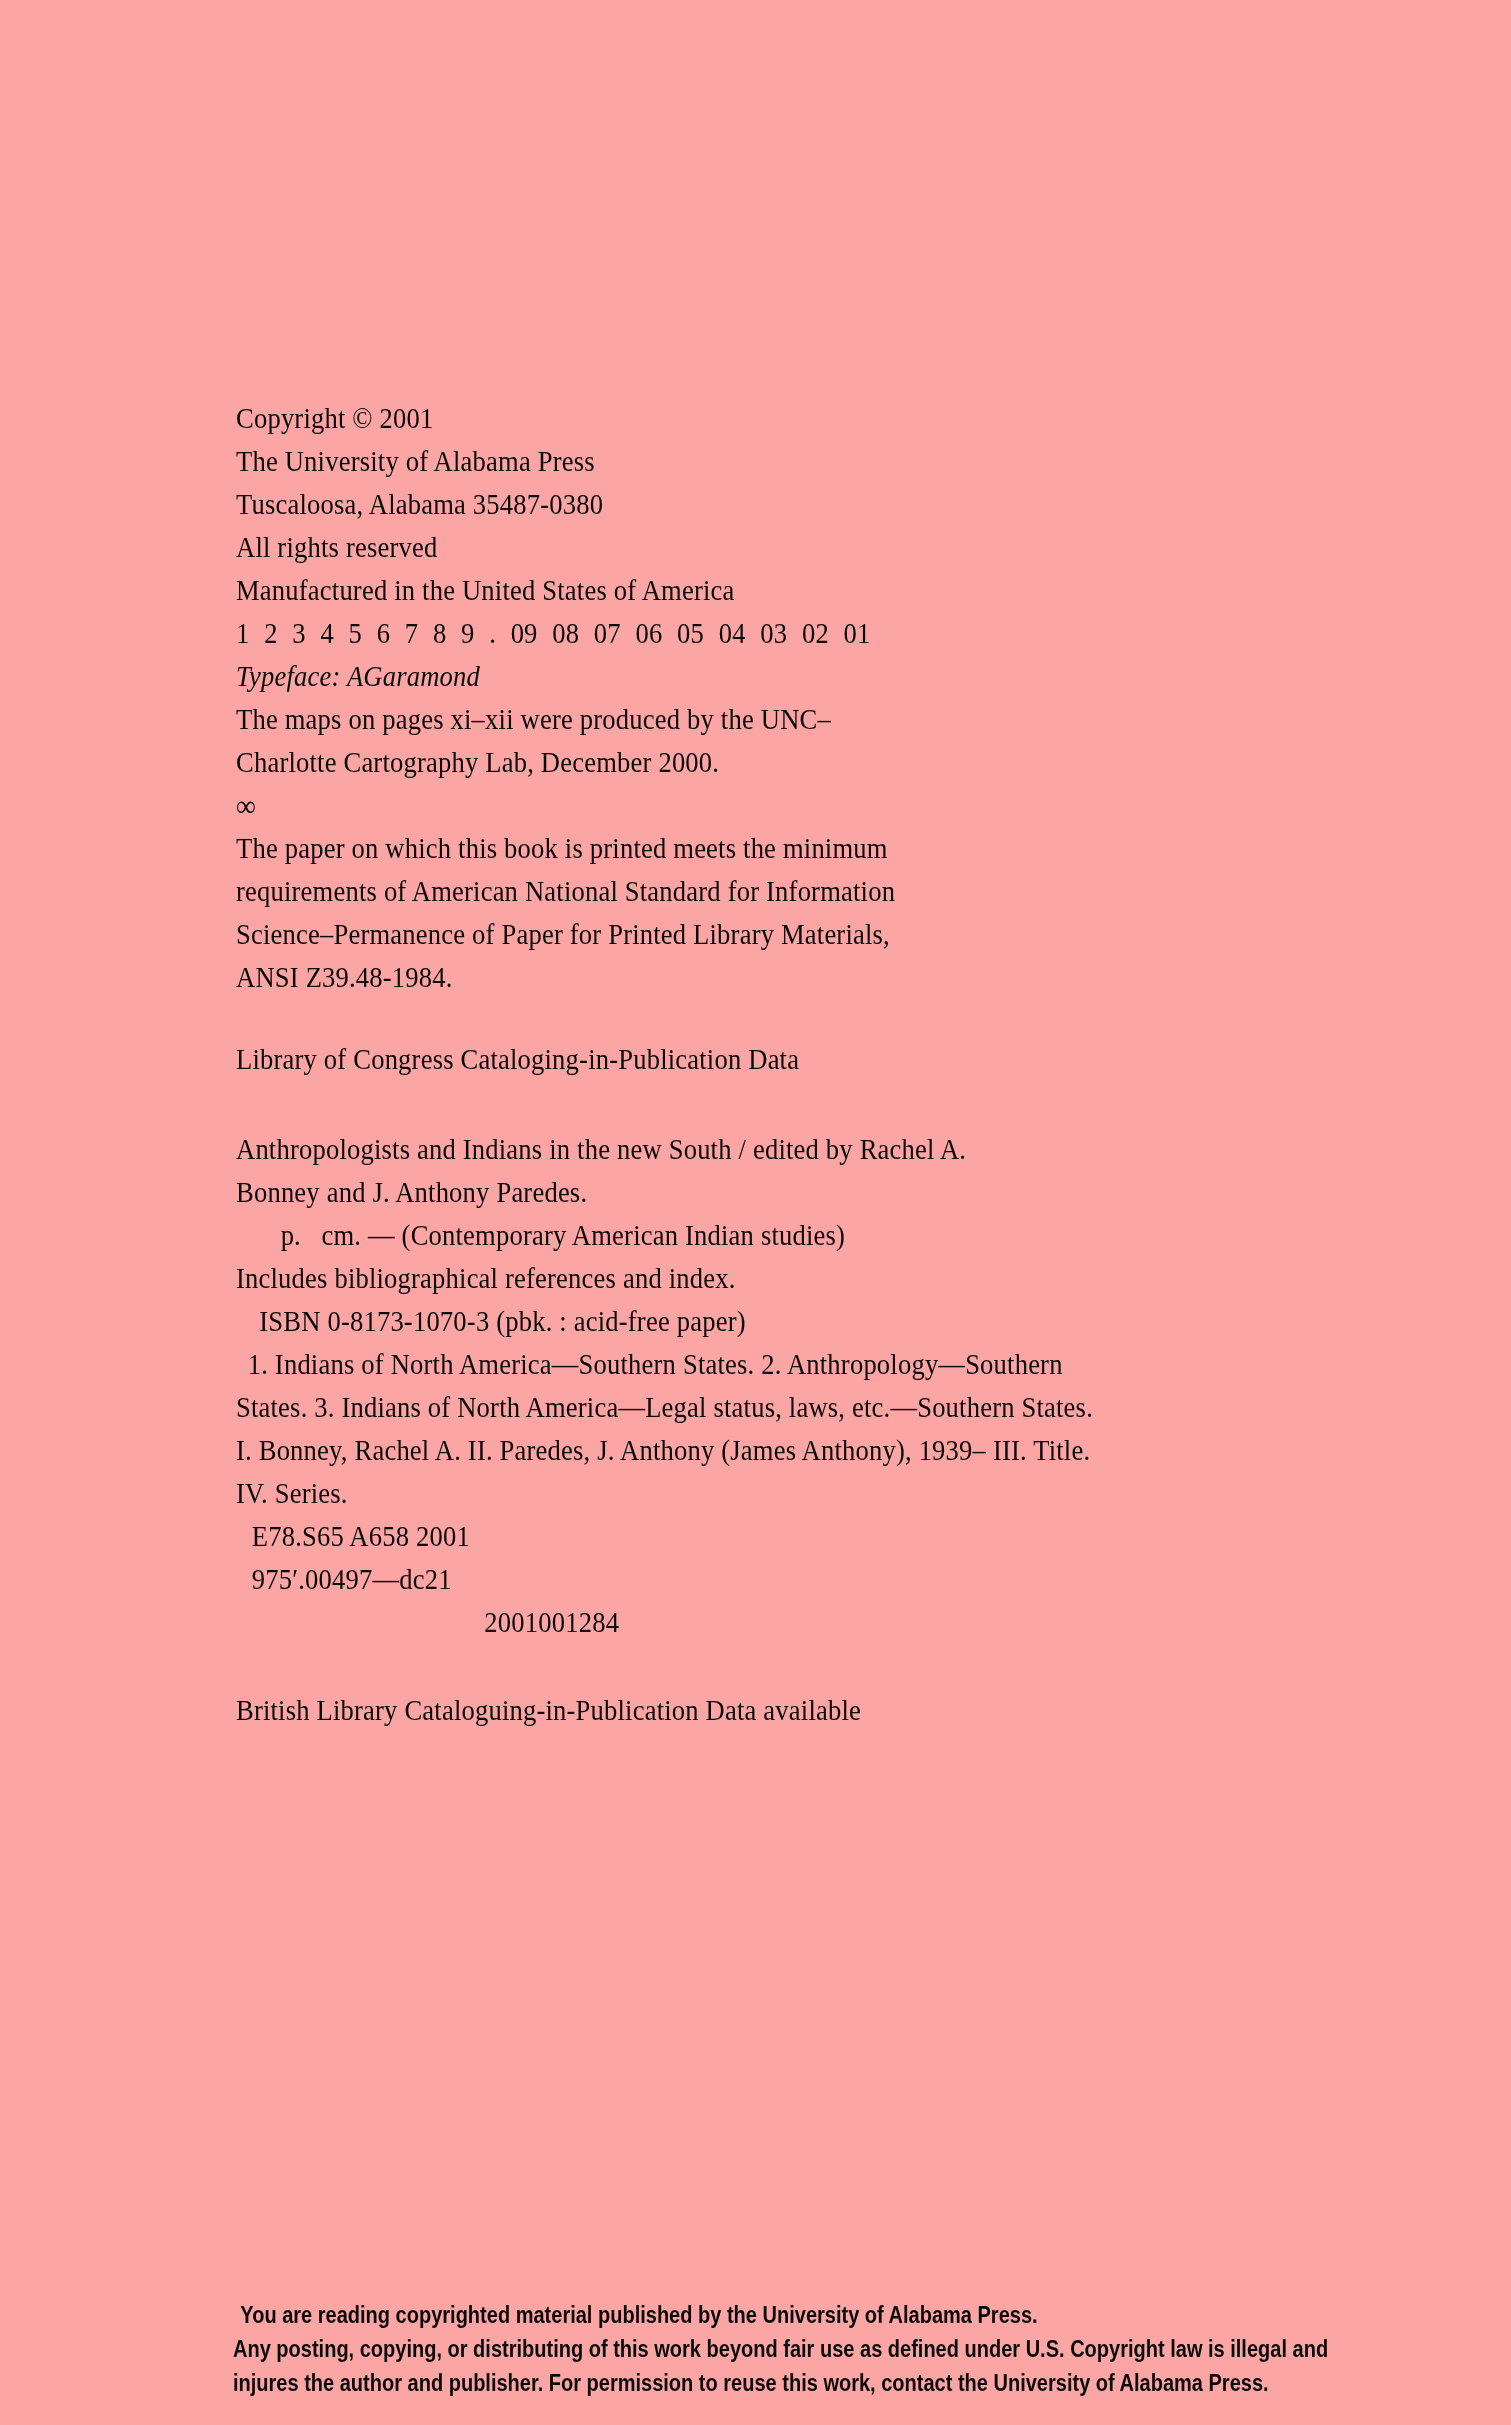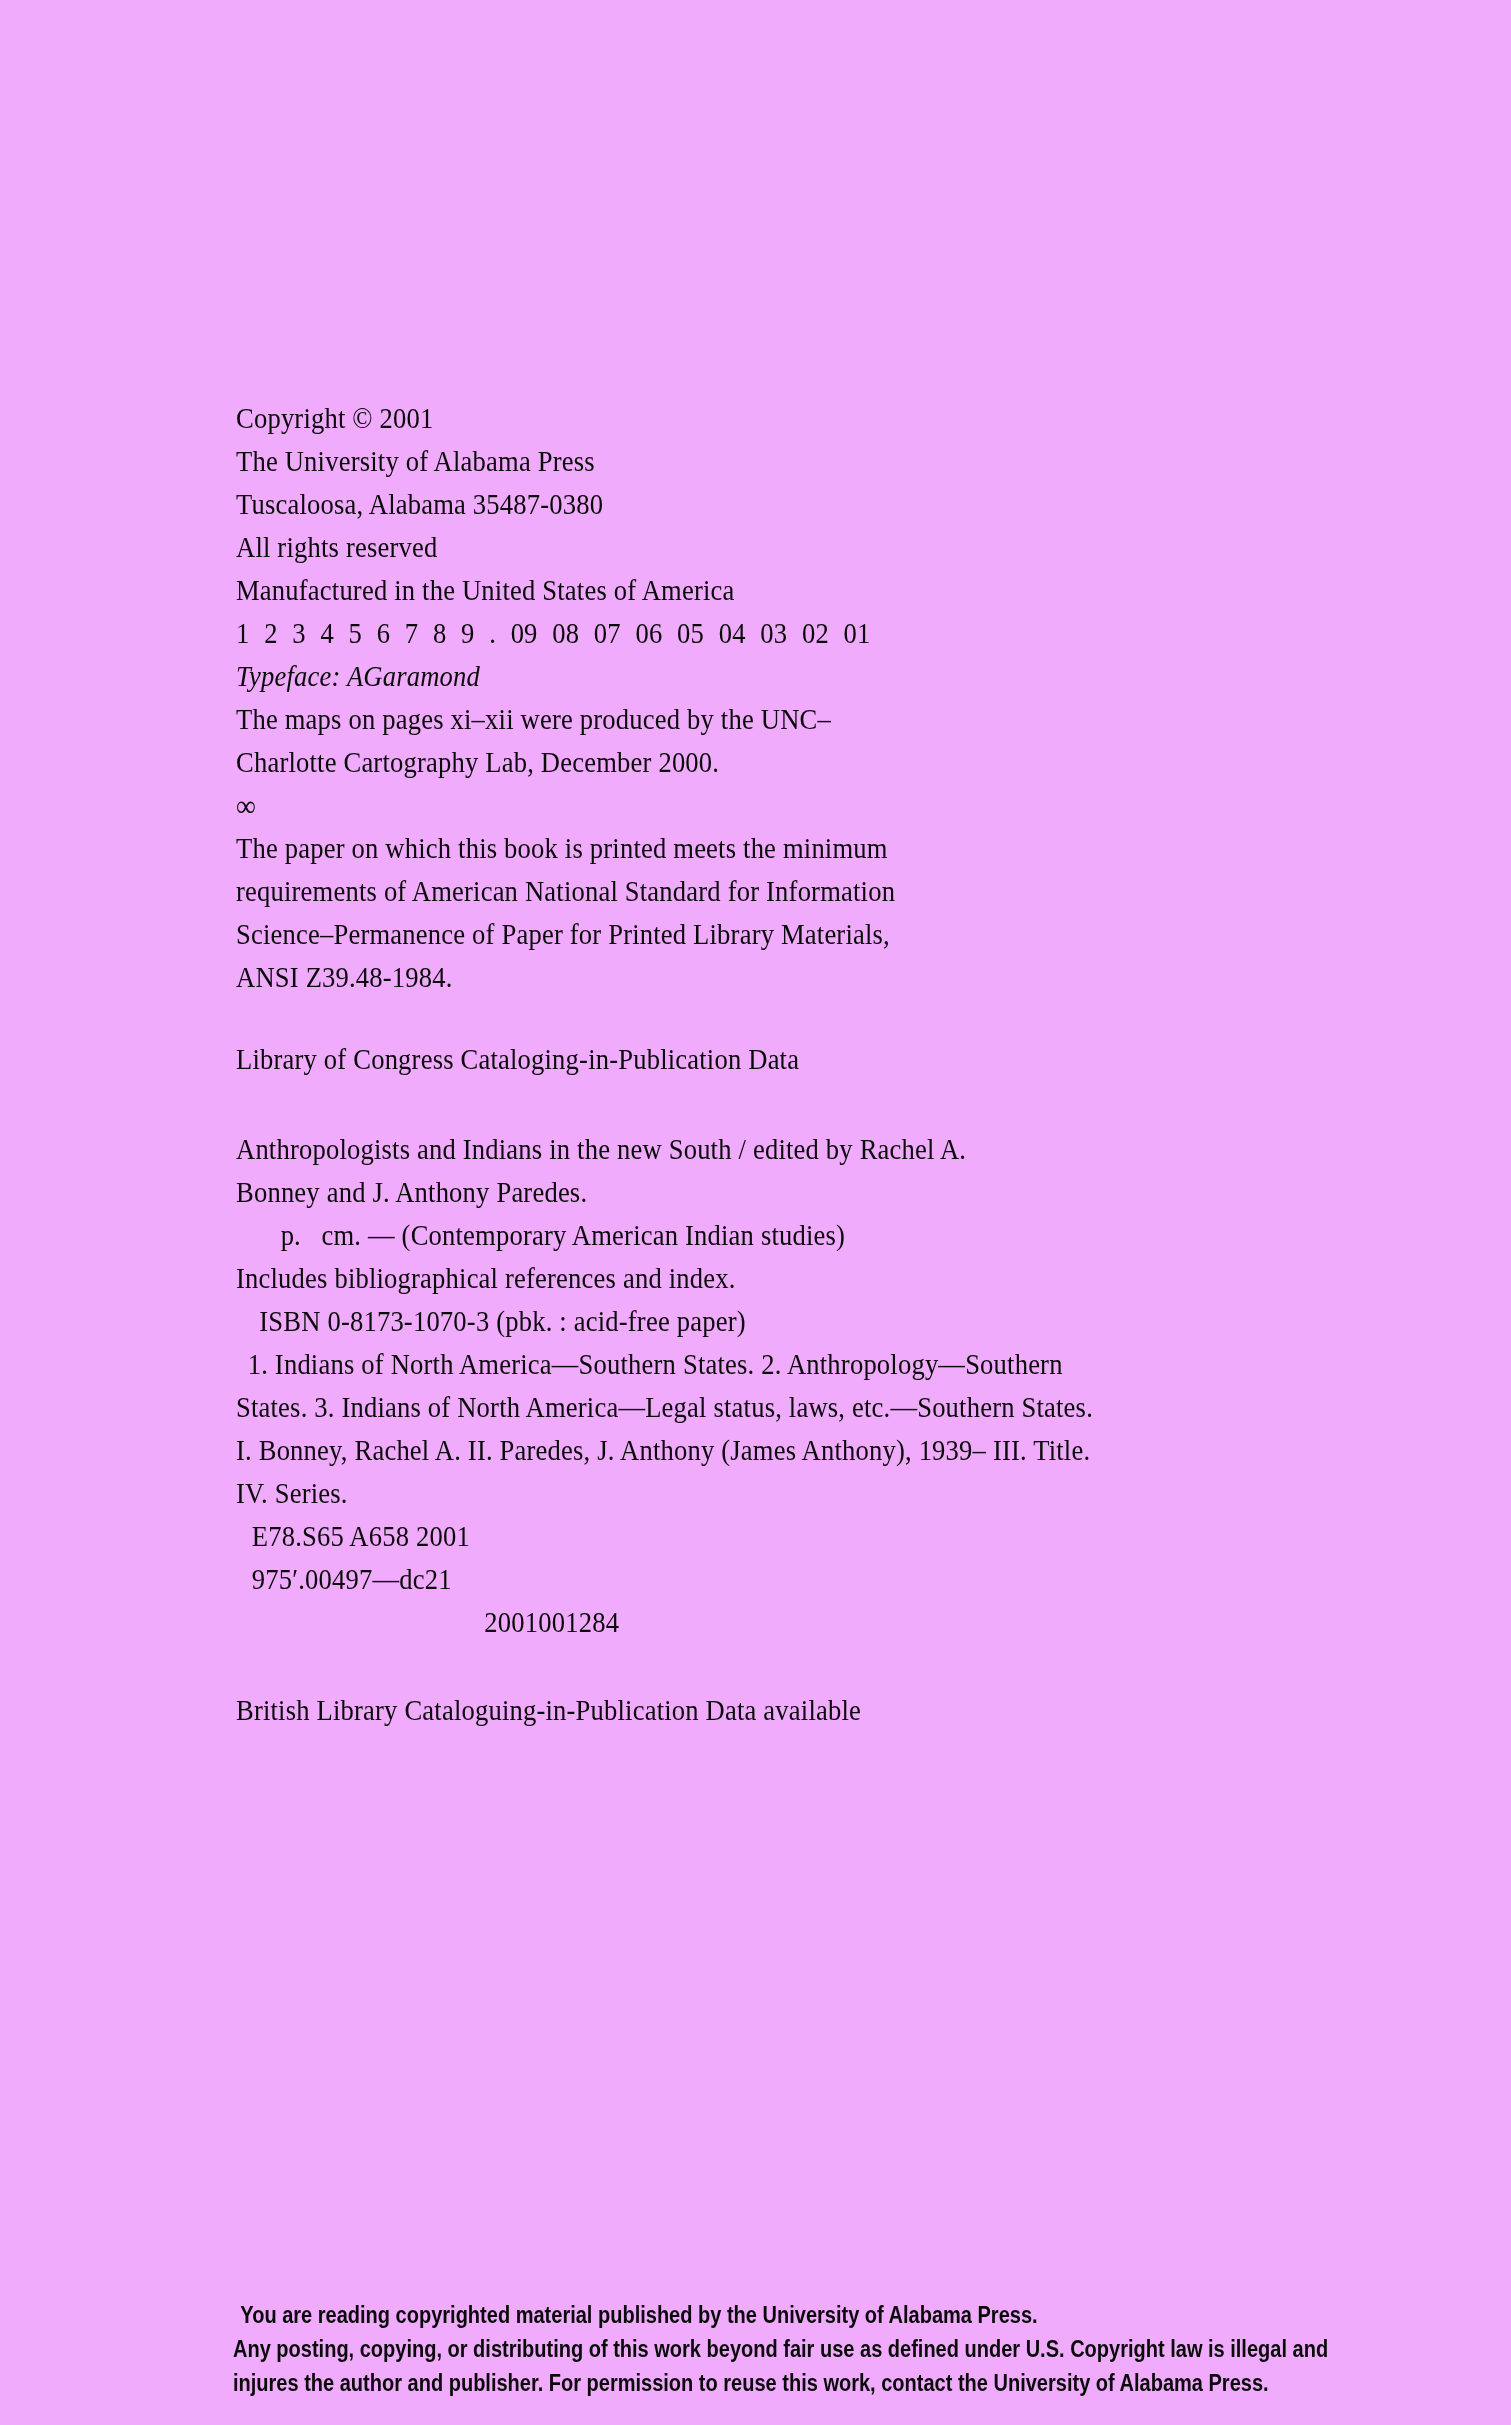--- a/index.html
+++ b/index.html
@@ -4,21 +4,21 @@
 <style>
   html, body { margin: 0; padding: 0; }
   body {
     width: 1512px; height: 2426px;
     background: #ffffff;
     position: relative;
     overflow: hidden;
   }
   .page {
     position: absolute; inset: 0;
-    background: #f0abfc;
+    background: #fca5a5;
     color: #0b0b0b;
   }
   .colophon {
     position: absolute;
     left: 236px; top: 397px;
     width: 1058px;
     transform: scaleX(0.93);
     transform-origin: 0 0;
     font-family: "Liberation Serif", "DejaVu Serif", serif;
     font-size: 28.6px;

